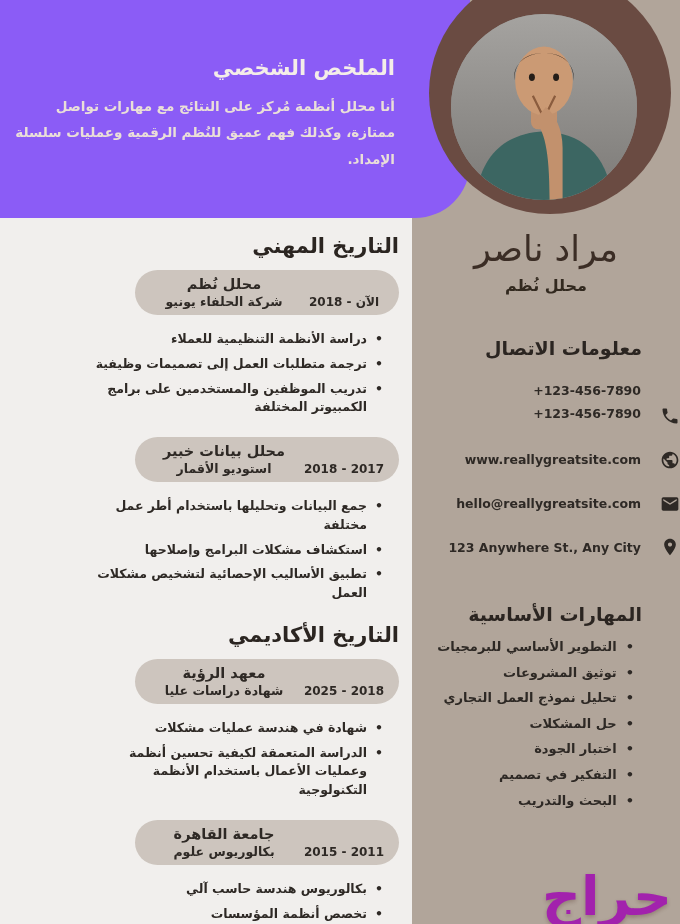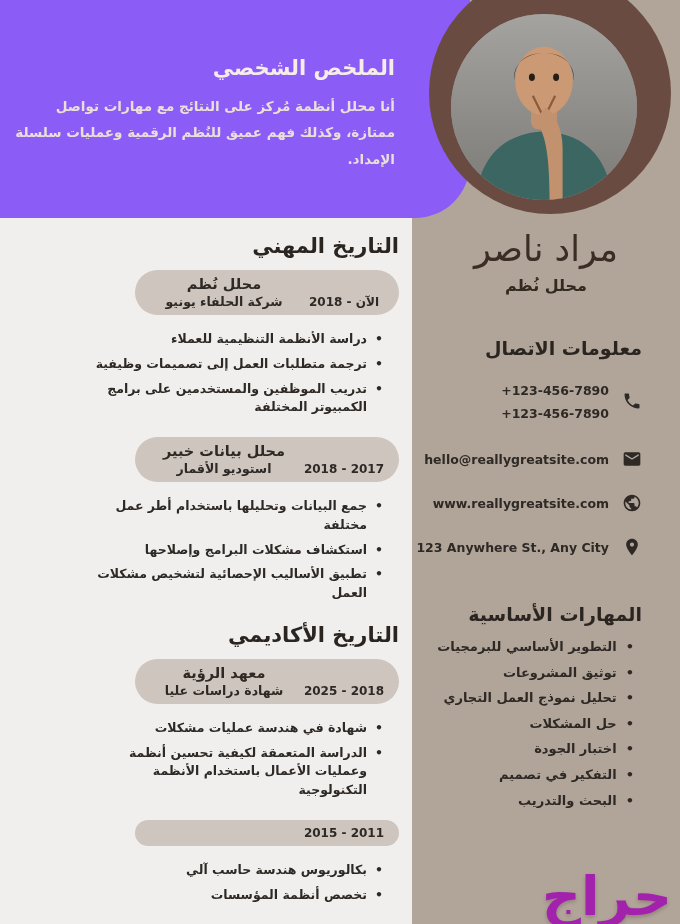--- a/index.html
+++ b/index.html
@@ -53,21 +53,21 @@
   .edu-gap { margin-top:18px; }
 
   
   .side-content { box-sizing:border-box; padding-top:230px; direction:rtl; color:#2e2925; }
   .name      { font-size:35px; font-weight:normal; color:#3b2d25; text-align:center; line-height:1.1; margin:0; }
   .job-title { font-size:16px; font-weight:bold; color:#32291f; text-align:center; margin-top:7px; }
 
   .side-section-title { font-size:19px; font-weight:bold; color:#2b2521; text-align:right; padding-right:38px; margin:4px 0 18px; }
 
   .contact-section { margin-top:42px; }
-  .contact-row { display:flex; align-items:center; gap:13px; padding-right:38px; margin-bottom:23px; direction:rtl; text-align:right; }
+  .contact-row { display:flex; align-items:flex-end; gap:19px; margin-bottom:23px; direction:rtl; text-align:right; }
   .contact-row .txt { font-size:12.5px; font-weight:600; line-height:1.5; padding-top:2px; }
   .phone-line { font-size:12.5px; font-weight:bold; line-height:1.9; }
   .cicon { flex:0 0 auto; width:20px; height:20px; }
   .cicon svg { display:block; width:20px; height:20px; fill:#2e2925; }
 
   .skills-section { margin-top:46px; }
   .skills-section .side-section-title { margin-bottom:13px; }
   ul.skills { list-style:none; margin:0; padding:0 46px 0 0; }
   ul.skills li { display:flex; gap:9px; font-size:13px; font-weight:bold; line-height:1.35; margin-bottom:8px; text-align:right; }
 
@@ -176,20 +176,24 @@
             <span>شهادة في هندسة عمليات مشكلات</span>
           </li>
         <li>
             <span class="dot">•</span>
             <span>الدراسة المتعمقة لكيفية تحسين أنظمة وعمليات الأعمال باستخدام الأنظمة التكنولوجية</span>
           </li>
       </ul>
 
       <div class="pill">
         <div class="pill-date" dir="ltr">2015 - 2011</div>
+        <div class="pill-heading">
+          <div class="pill-role">جامعة القاهرة</div>
+          <div class="pill-company">بكالوريوس علوم</div>
+        </div>
       </div>
       <ul class="bullets">
         <li>
             <span class="dot">•</span>
             <span>بكالوريوس هندسة حاسب آلي</span>
           </li>
         <li>
             <span class="dot">•</span>
             <span>تخصص أنظمة المؤسسات</span>
           </li>
@@ -216,33 +220,33 @@
           </span>
           <div class="txt">
             <div class="phone-line" dir="ltr">+123-456-7890</div>
             <div class="phone-line" dir="ltr">+123-456-7890</div>
           </div>
         </div>
 
         <div class="contact-row">
           <span class="cicon">
             <svg viewBox="0 0 24 24">
+                <path d="M12 2C6.48 2 2 6.48 2 12s4.48 10 10 10 10-4.48 10-10S17.52 2 12 2zm-1 17.93c-3.95-.49-7-3.85-7-7.93 0-.62.08-1.21.21-1.79L9 15v1c0 1.1.9 2 2 2v1.93zm6.9-2.54c-.26-.81-1-1.39-1.9-1.39h-1v-3c0-.55-.45-1-1-1H8v-2h2c.55 0 1-.45 1-1V7h2c1.1 0 2-.9 2-2v-.41c2.93 1.19 5 4.06 5 7.41 0 2.08-.8 3.97-2.1 5.39z"></path>
+              </svg>
+          </span>
+          <div class="txt" dir="ltr">www.reallygreatsite.com</div>
+        </div>
+
+        <div class="contact-row">
+          <span class="cicon">
+            <svg viewBox="0 0 24 24">
                 <path d="M20 4H4c-1.1 0-1.99.9-1.99 2L2 18c0 1.1.9 2 2 2h16c1.1 0 2-.9 2-2V6c0-1.1-.9-2-2-2zm0 4l-8 5-8-5V6l8 5 8-5v2z"></path>
               </svg>
           </span>
           <div class="txt" dir="ltr">hello@reallygreatsite.com</div>
-        </div>
-
-        <div class="contact-row">
-          <span class="cicon">
-            <svg viewBox="0 0 24 24">
-                <path d="M12 2C6.48 2 2 6.48 2 12s4.48 10 10 10 10-4.48 10-10S17.52 2 12 2zm-1 17.93c-3.95-.49-7-3.85-7-7.93 0-.62.08-1.21.21-1.79L9 15v1c0 1.1.9 2 2 2v1.93zm6.9-2.54c-.26-.81-1-1.39-1.9-1.39h-1v-3c0-.55-.45-1-1-1H8v-2h2c.55 0 1-.45 1-1V7h2c1.1 0 2-.9 2-2v-.41c2.93 1.19 5 4.06 5 7.41 0 2.08-.8 3.97-2.1 5.39z"></path>
-              </svg>
-          </span>
-          <div class="txt" dir="ltr">www.reallygreatsite.com</div>
         </div>
 
         <div class="contact-row">
           <span class="cicon">
             <svg viewBox="0 0 24 24">
                 <path d="M12 2C8.13 2 5 5.13 5 9c0 5.25 7 13 7 13s7-7.75 7-13c0-3.87-3.13-7-7-7zm0 9.5c-1.38 0-2.5-1.12-2.5-2.5s1.12-2.5 2.5-2.5 2.5 1.12 2.5 2.5-1.12 2.5-2.5 2.5z"></path>
               </svg>
           </span>
           <div class="txt" dir="ltr">123 Anywhere St., Any City</div>
         </div>

